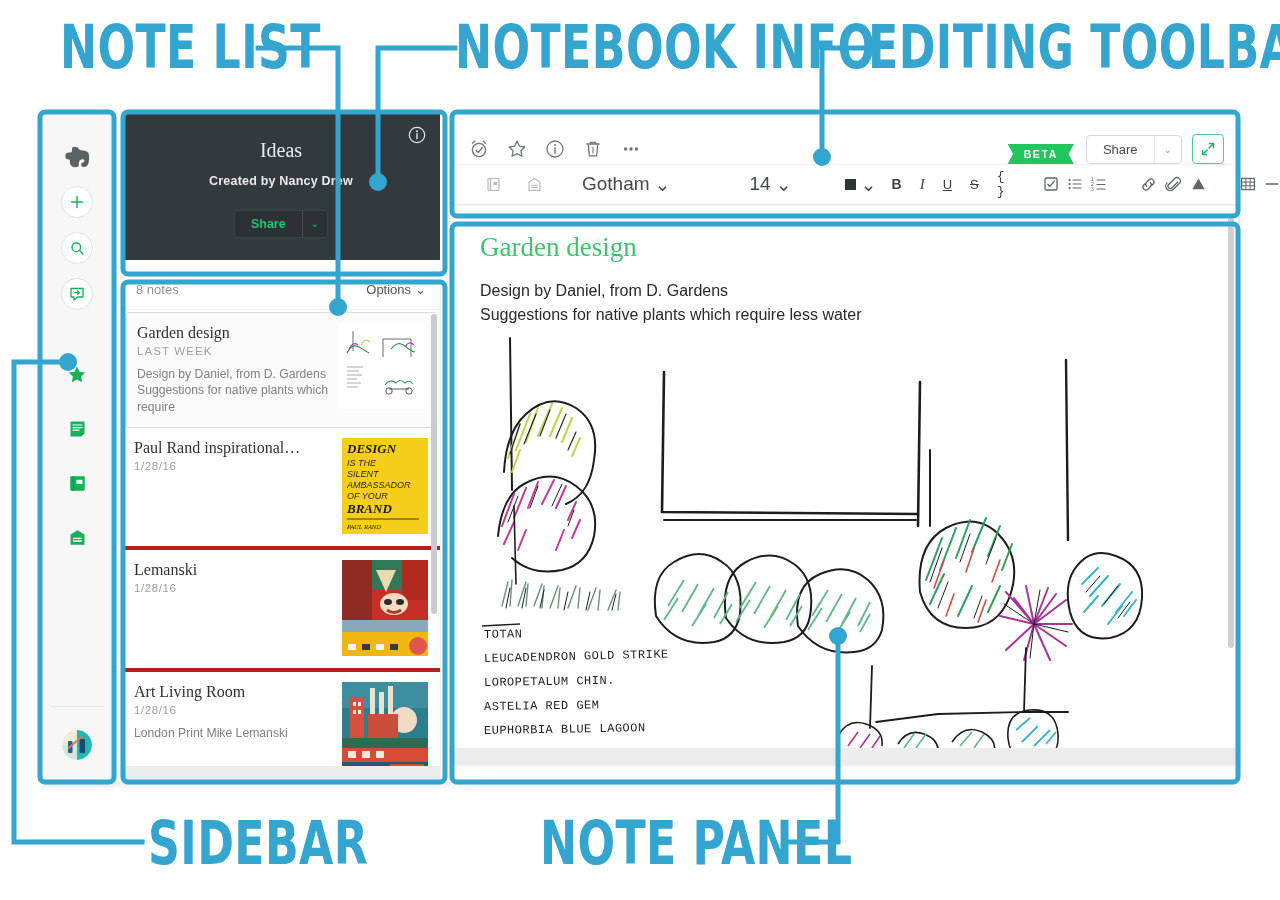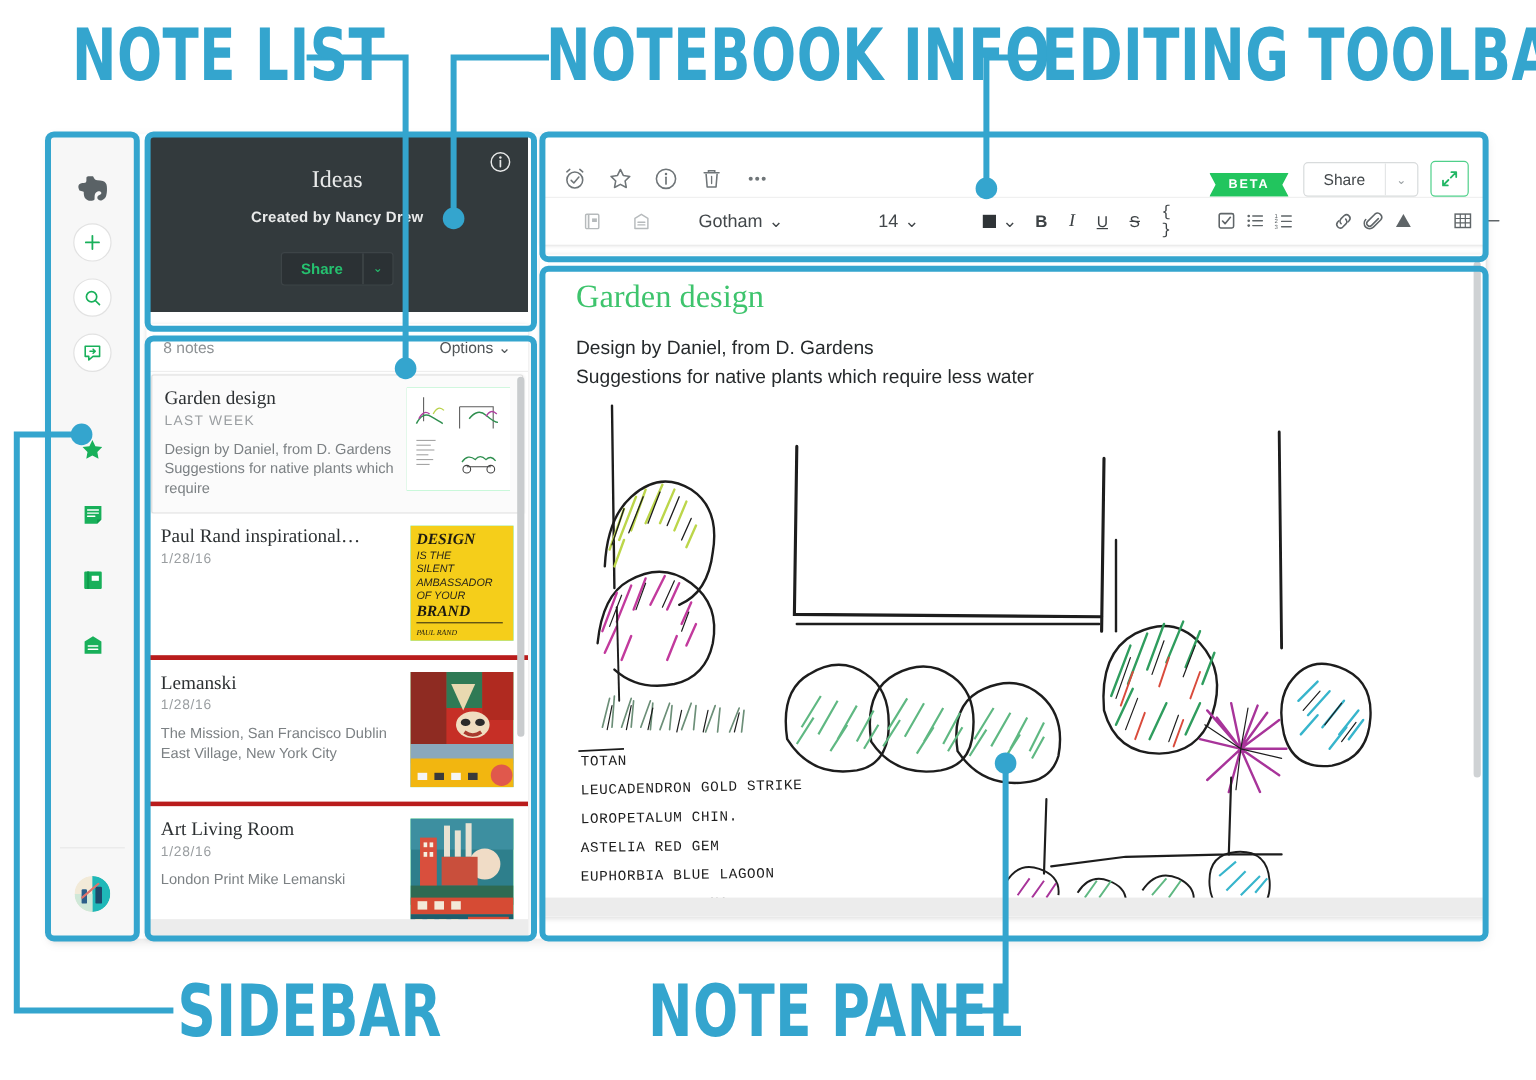--- a/index.html
+++ b/index.html
@@ -186,21 +186,21 @@
   }
   .share-btn{padding:6px 16px;font-size:13px;color:#43484b;}
   .share-caret{
     padding:6px 9px;font-size:10px;color:#9aa0a3;border-left:1px solid #e4e6e7;
     display:flex;align-items:center;
   }
   .expand-btn{
     width:30px;height:28px;border:1px solid #4fd08a;border-radius:4px;
     display:flex;align-items:center;justify-content:center;color:#22b765;
   }
-  .tb-label{font-size:15px;color:#43484b;display:flex;align-items:center;gap:5px;padding:0 6px;}
+  .tb-label{font-size:19px;color:#43484b;display:flex;align-items:center;gap:5px;padding:0 6px;}
   .tb-b{font-weight:bold;font-size:14px;color:#3d4245;padding:0 9px;}
   .tb-i{font-style:italic;font-family:"Liberation Serif",serif;font-size:15px;color:#3d4245;padding:0 9px;}
   .tb-u{text-decoration:underline;font-size:13px;color:#3d4245;padding:0 9px;}
   .tb-s{text-decoration:line-through;font-size:13px;color:#3d4245;padding:0 9px;}
   .tb-code{font-size:13px;color:#3d4245;padding:0 9px;font-family:"Liberation Mono",monospace;}
   .color-sq{width:11px;height:11px;background:#2f3437;display:inline-block;}
 
   .editor{
     position:absolute;left:0;top:100px;width:788px;height:552px;
     background:#fff;box-shadow:0 1px 4px rgba(0,0,0,.12);border-radius:2px;
@@ -377,21 +377,20 @@
                 <path d="M5 81h72" stroke="#1c1a12" stroke-width=".8"></path>
                 <text x="5" y="91" font-family="Liberation Serif, serif" font-size="6.5" fill="#1c1a12">PAUL RAND</text>
               </svg>
             </div>
           </div>
 
           <div class="note-item">
             <div class="ni-text">
               <div class="ni-title">Lemanski</div>
               <div class="ni-date">1/28/16</div>
-              <div class="ni-snippet">The Mission, San Francisco Dublin East Village, New York City</div>
             </div>
             <div class="ni-thumb tall">
               <svg width="86" height="96" viewBox="0 0 86 96">
                 <rect width="86" height="96" fill="#c62f26"></rect>
                 <path d="M0 0h30v60H0z" fill="#8e2b22"></path>
                 <path d="M30 0h30v30H30z" fill="#2f7a55"></path>
                 <path d="M34 10l10 22 10-22z" fill="#e8d9b0"></path>
                 <path d="M60 0h26v40H60z" fill="#b02a20"></path>
                 <ellipse cx="52" cy="44" rx="14" ry="11" fill="#f0ddc0"></ellipse>
                 <ellipse cx="46" cy="42" rx="4" ry="3" fill="#2b2b2b"></ellipse>

